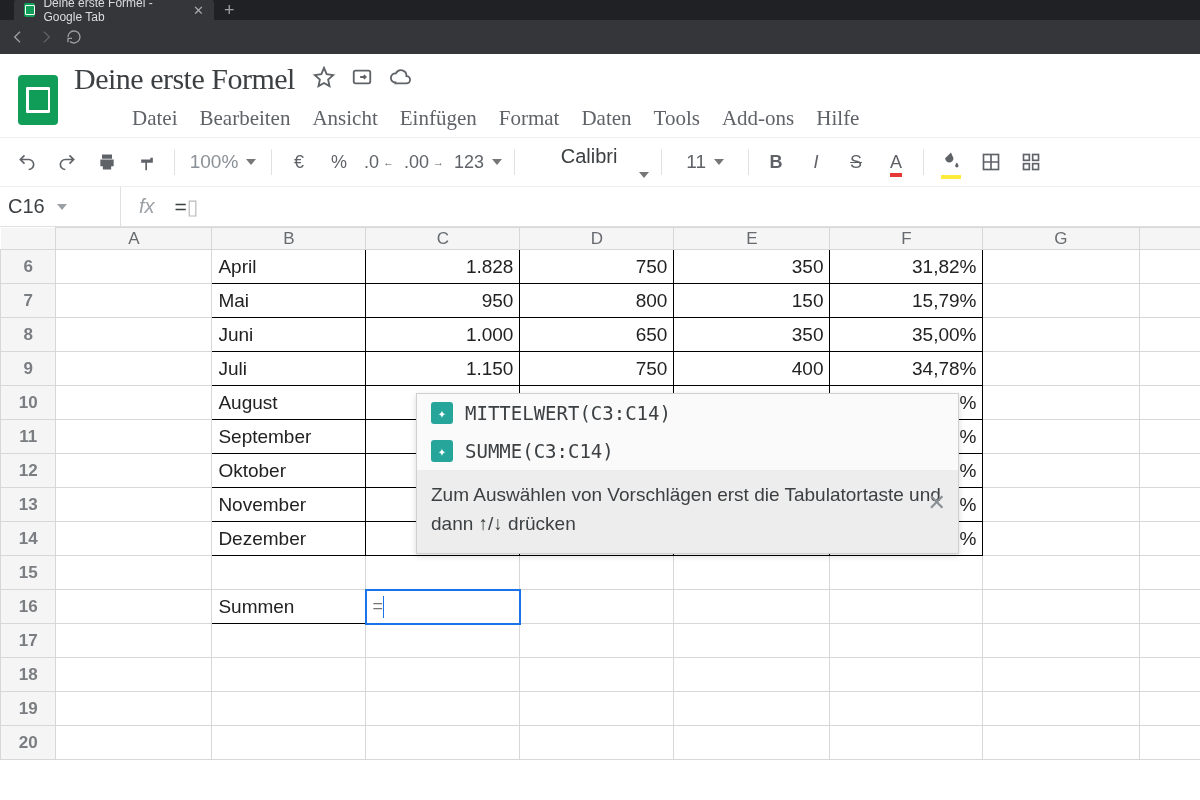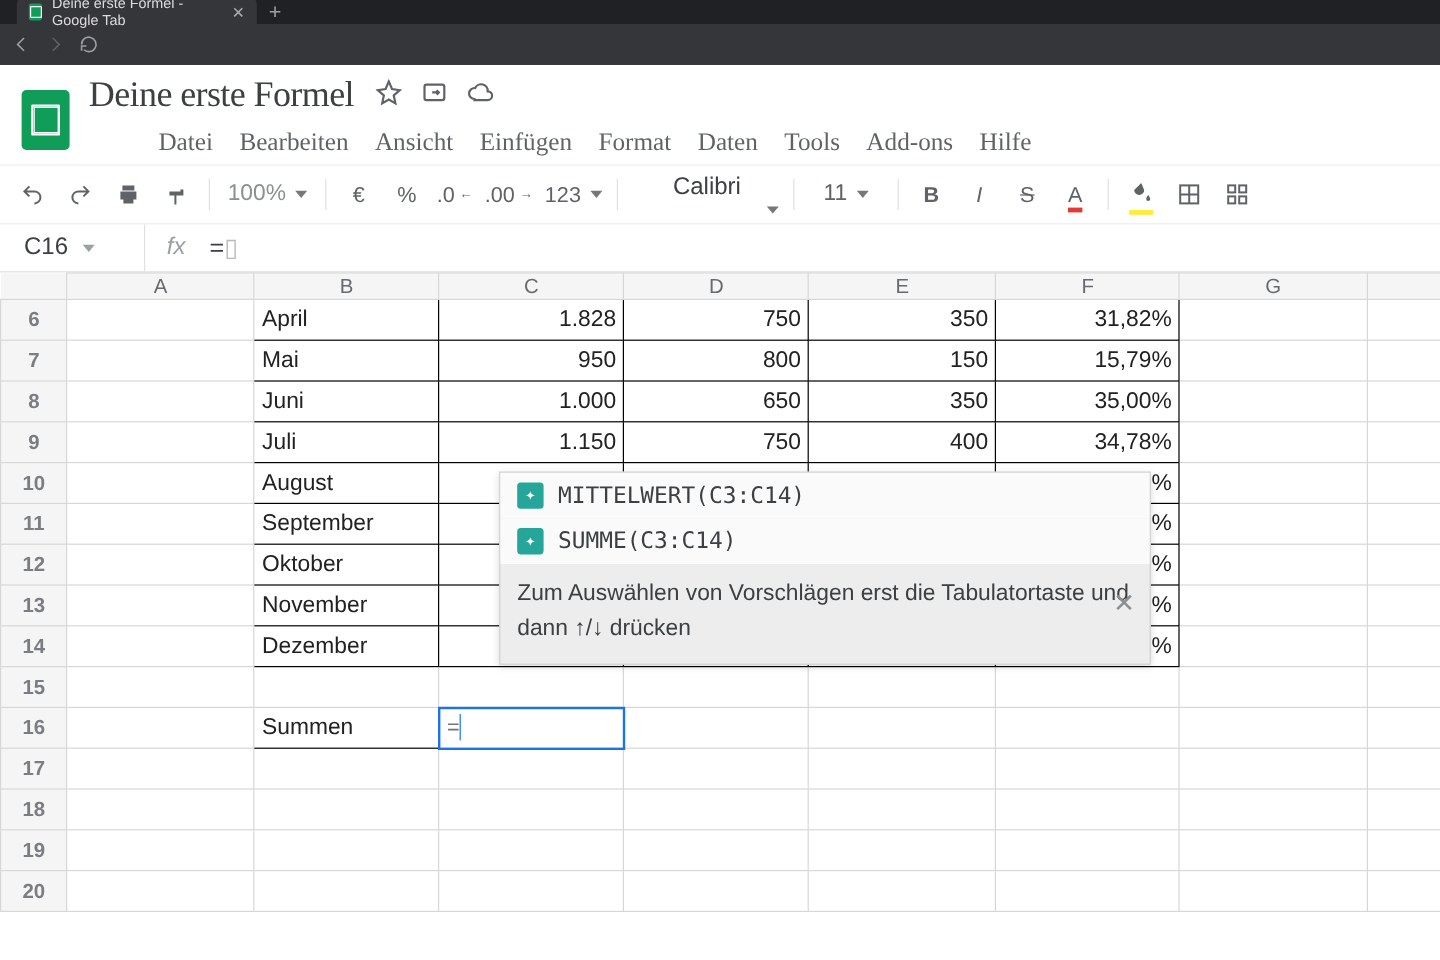--- a/index.html
+++ b/index.html
@@ -37,21 +37,21 @@
   .tb.sep { min-width:1px; width:1px; height:26px; background:#e0e0e0; margin:0 6px; padding:0;}
   .tb.font { min-width:130px; justify-content:flex-start; font-size:20px; color:#3c4043; padding-left:6px;flex-direction:column;}
   .tb.size { min-width:70px; font-size:19px;}
   .tri { border-left:5px solid transparent; border-right:5px solid transparent; border-top:6px solid #777; margin-left:4px;}
   .underlineA { position:relative; font-weight:500;}
   .underlineA::after { content:""; position:absolute; left:0; right:0; bottom:-4px; height:4px; background:#e53935;}
   .fillIcon { position:relative;}
   .fillIcon::after { content:""; position:absolute; left:0; right:0; bottom:-4px; height:4px; background:#ffeb3b;}
   
   .fx-row { display:flex; align-items:center; height:40px; border-bottom:1px solid #e0e0e0;}
-  .namebox { width:120px; font-size:20px; color:#3c4043; padding-left:20px; display:flex; align-items:center; gap:8px;text-align:right;}
+  .namebox { width:120px; font-size:20px; color:#3c4043; padding-left:8px; display:flex; align-items:center; gap:8px;text-align:right;}
   .namebox .tri { border-top-color:#9aa0a6;}
   .fx { color:#9aa0a6; font-style:italic; font-size:20px; padding:0 18px 0 18px; border-left:1px solid #e0e0e0; height:100%; display:flex; align-items:center;}
   .formula-inp { font-size:21px; color:#3c4043; font-family:inherit; padding-left:2px;}
   
   .grid-wrap { position:relative; }
   table.grid { border-collapse:collapse; table-layout:fixed; width:1210px;}
   .grid th, .grid td { border:1px solid #d7d7d7; font-size:19px; color:#222; }
   .grid thead th { height:22px; background:#f5f5f5; color:#676b6f; font-weight:400; font-size:17px;}
   .grid .rowh { width:55px; text-align:center; color:#7a7d81; font-size:17px; background:#f5f5f5;}
   .grid td { height:34px; padding:0 6px; background:#fff;}

